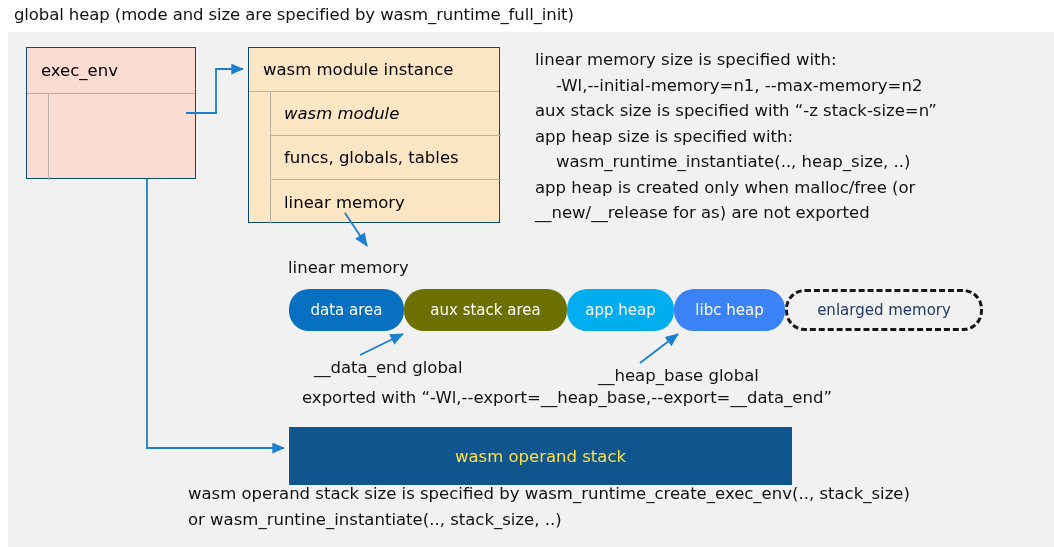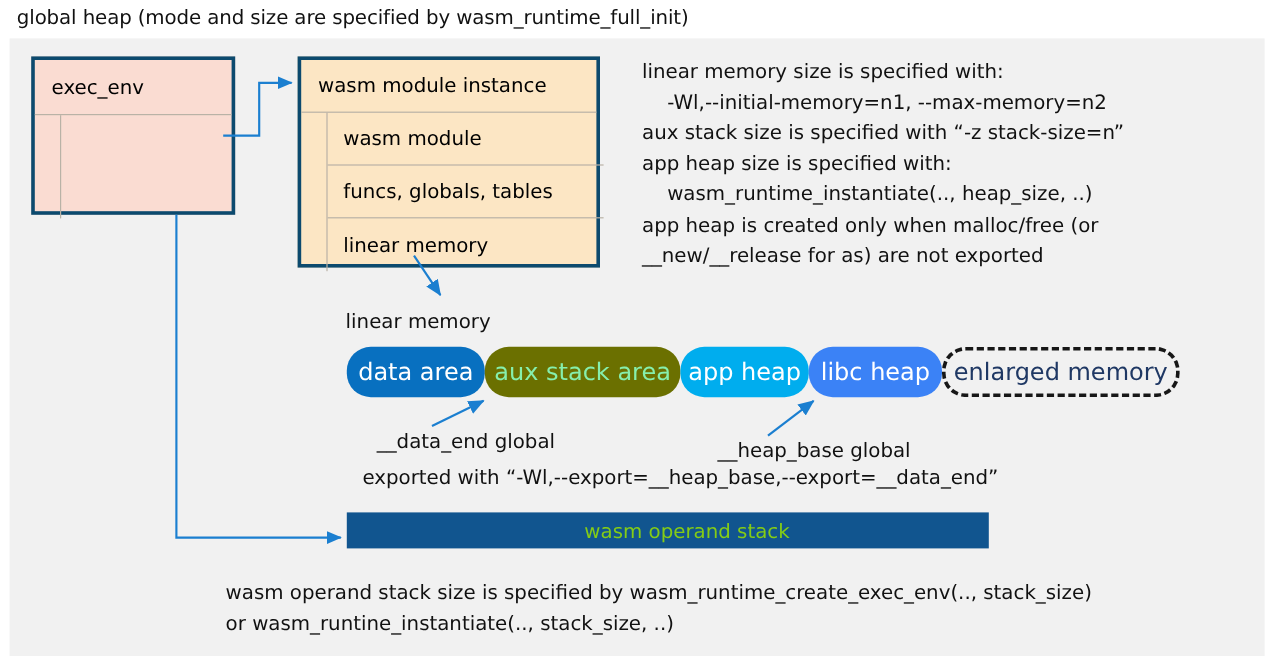--- a/index.html
+++ b/index.html
@@ -35,21 +35,21 @@
     top: 32px;
     width: 1046px;
     height: 515px;
     background: #f1f1f1;
   }
 
   
   .struct-box {
     position: absolute;
     box-sizing: border-box;
-    border: 3px solid #0c4a6e;
+    border: 1px solid #0c4a6e;
   }
   .struct-header {
     position: absolute;
     box-sizing: border-box;
     left: 0;
     top: 0;
     width: 100%;
     display: flex;
     align-items: center;
     border-bottom: 1px solid #b9b2a6;
@@ -81,21 +81,21 @@
   #exec-env-header { height: 46px; }
   #exec-env-gutter { top: 46px; height: 86px; }
   #exec-env-row-module-inst { top: 46px; height: 45px; width: 148px; }
   #exec-env-row-wasm-stack { top: 91px; height: 41px; width: 148px; }
 
   
   #wasm-mi-box { left: 248px; top: 47px; width: 252px; height: 176px; background: #fce6c4; }
   #wasm-mi-header { height: 44px; }
   #wasm-mi-gutter { top: 44px; height: 132px; }
   .wasm-mi-row { width: 230px; height: 44px; }
-  #wasm-mi-row-module { top: 44px; }
+  #wasm-mi-row-module { top: 44px; font-style: italic; }
   #wasm-mi-row-funcs { top: 88px; }
   #wasm-mi-row-linmem { top: 132px; }
 
   
   #right-notes {
     position: absolute;
     left: 535px;
     top: 47px;
     width: 515px;
     font-size: 16.5px;
@@ -117,45 +117,44 @@
     left: 289px;
     top: 289px;
     height: 42px;
     display: flex;
   }
   .mem-seg {
     box-sizing: border-box;
     display: flex;
     align-items: center;
     justify-content: center;
-    font-size: 20px;
+    font-size: 15px;
     color: #ffffff;
     height: 42px;
     border-radius: 20px;
   }
   .mem-seg.enlarged {
     background: #f1f1f1;
     color: #1f3864;
     border: 3px dashed #171717;
   }
 
   
   #operand-stack-box {
     position: absolute;
     left: 289px;
     top: 427px;
     width: 503px;
-    height: 30px;
+    height: 58px;
     background: #11558f;
     display: flex;
     align-items: center;
     justify-content: center;
-    color: #84cc16;
-    font-size: 16.5px;
-    padding-left: 32px;
+    color: #fde047;
+    font-size: 16.5px;
   }
 
   
   .callout {
     position: absolute;
     font-size: 16.5px;
     color: #111;
     white-space: nowrap;
   }
   #callout-data-end  { left: 314px; top: 358px; }
@@ -205,21 +204,21 @@
 aux stack size is specified with “-z stack-size=n”
 app heap size is specified with:
     wasm_runtime_instantiate(.., heap_size, ..)
 app heap is created only when malloc/free (or
 __new/__release for as) are not exported</div>
 
   <div id="linear-memory-label" style="left:280px; top:226px;">linear memory</div>
 
   <div id="memory-bar" style="left:281px; top:257px;">
       <div class="mem-seg" style="width: 115px; background: rgb(8, 112, 192); color: rgb(255, 255, 255);">data area</div>
-      <div class="mem-seg" style="width: 163px; background: rgb(107, 112, 0); color: #86efac;">aux stack area</div>
+      <div class="mem-seg" style="width: 163px; background: rgb(107, 112, 0); color: #ffffff;">aux stack area</div>
       <div class="mem-seg" style="width: 107px; background: rgb(0, 173, 238); color: rgb(255, 255, 255);">app heap</div>
       <div class="mem-seg" style="width: 111px; background: #3b82f6; color: rgb(255, 255, 255);">libc heap</div>
       <div class="mem-seg enlarged" style="width: 198px; color: rgb(31, 56, 100);">enlarged memory</div>
     </div>
 
   <div class="callout" id="callout-data-end" style="left:306px; top:326px;">__data_end global</div>
   <div class="callout" id="callout-heap-base" style="left:590px; top:334px;">__heap_base global</div>
   <div class="callout" id="callout-exported" style="left:294px; top:356px;">exported with “-Wl,--export=__heap_base,--export=__data_end”</div>
 
   <div id="operand-stack-box" style="left: 281px; top: 395px; background: rgb(17, 85, 143);">wasm operand stack</div>

